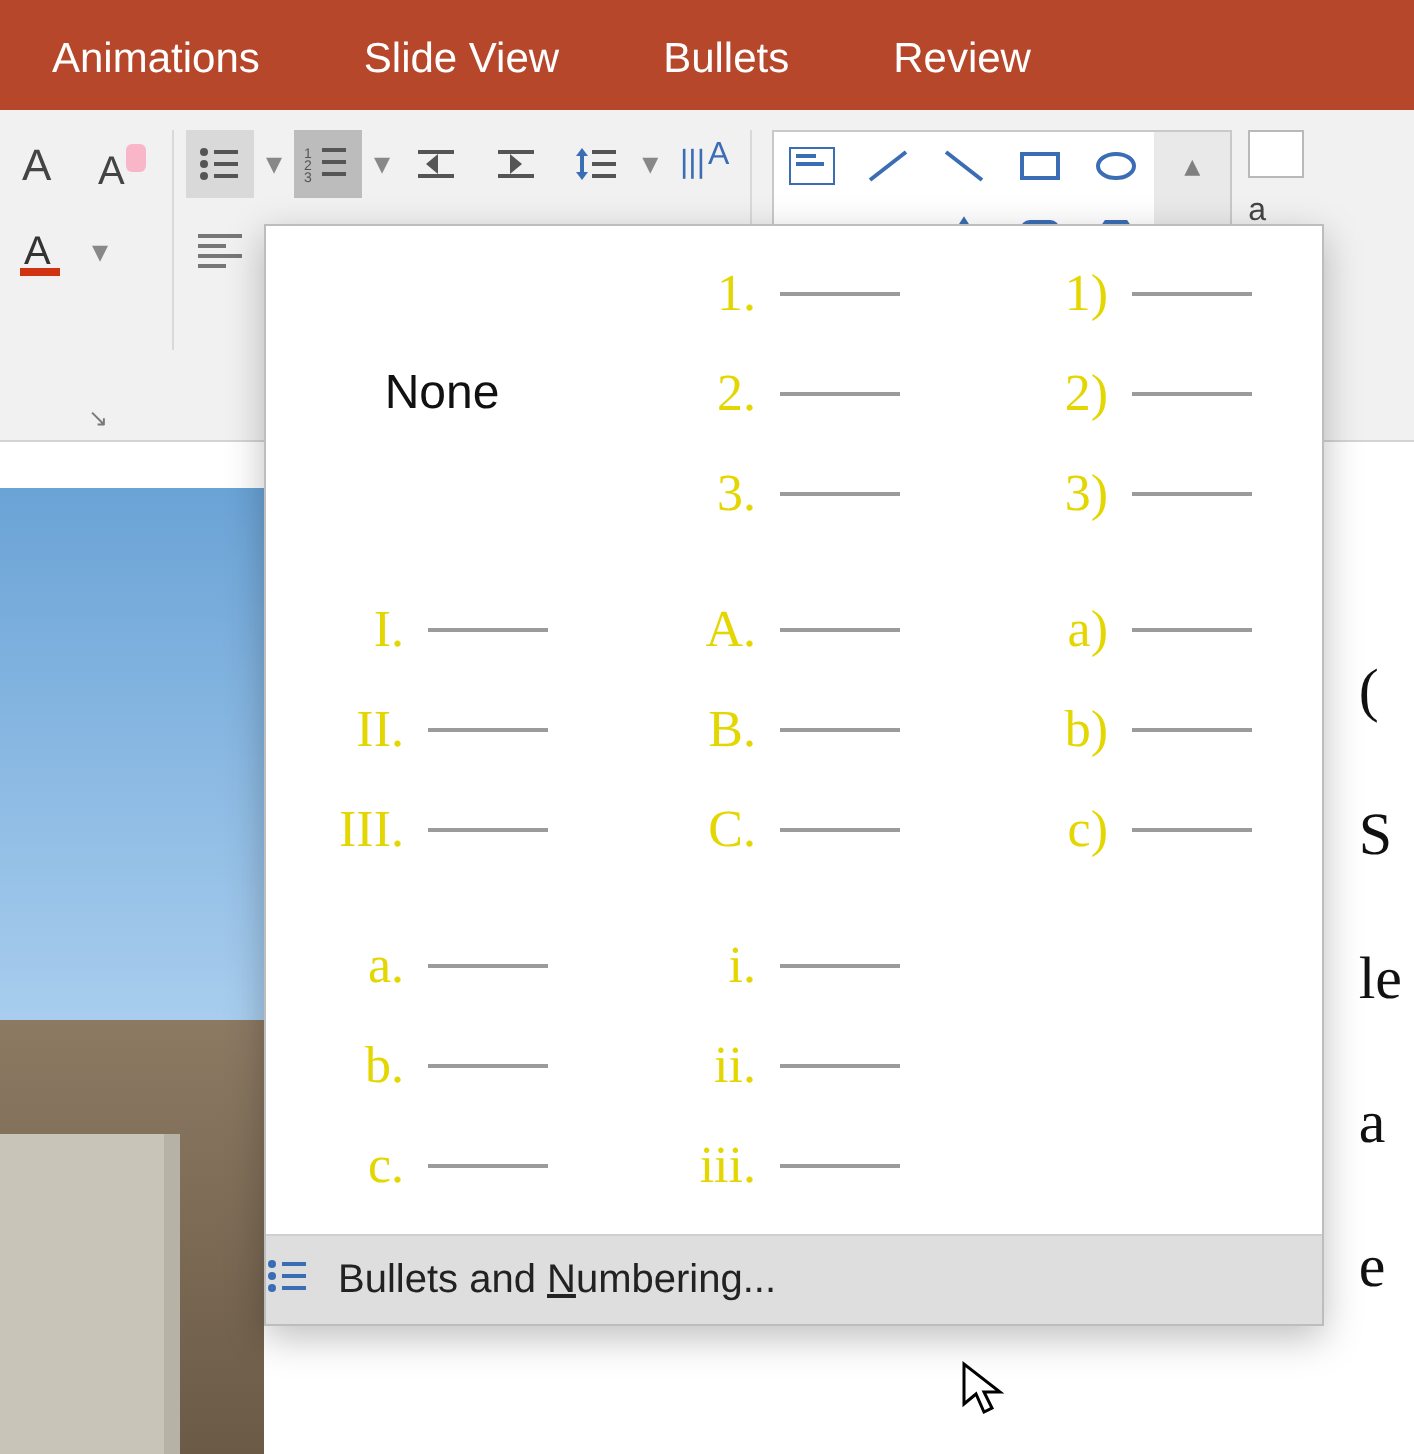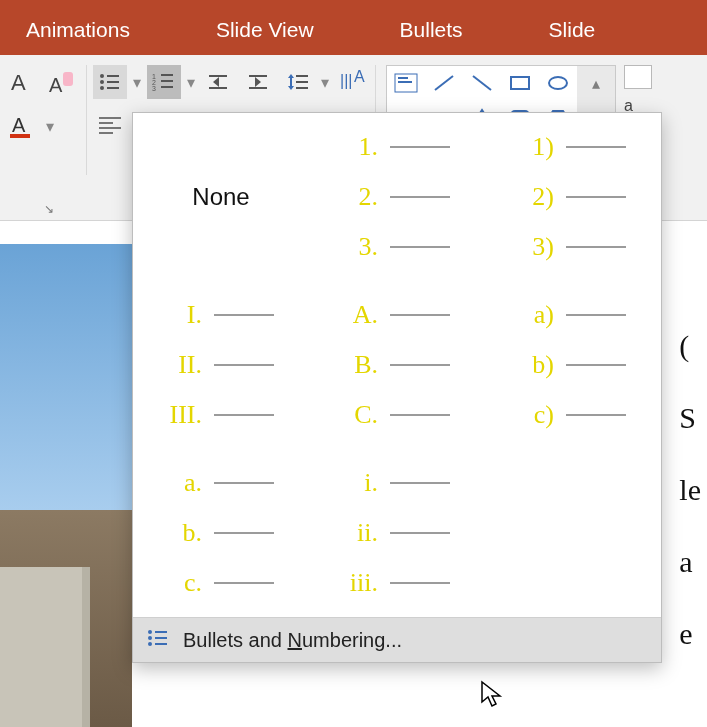--- a/index.html
+++ b/index.html
@@ -1,19 +1,19 @@
 <!DOCTYPE html>
 <html><head>
 <meta charset="utf-8">
 <style>
   html,body{margin:0;padding:0;font-family:"Segoe UI",Arial,sans-serif;background:#fff;width:707px;height:727px;overflow:hidden;}
   
   .topbar{height:5px;background:#b7472a;position:relative;}
   
-  .tabs{height:50px;background:#b7472a;display:flex;align-items:center;color:#fff;font-size:21px;gap:34px;}
+  .tabs{height:50px;background:#b7472a;display:flex;align-items:center;color:#fff;font-size:21px;}
   .tabs .tab{padding:0 26px;height:100%;display:flex;align-items:center;cursor:pointer;}
   
   .ribbon{height:155px;background:#f1f1f1;border-bottom:1px solid #d4d4d4;display:flex;align-items:flex-start;padding:10px 6px 0 6px;position:relative;}
   .rgroup{display:flex;flex-direction:column;gap:10px;}
   .row{display:flex;align-items:center;gap:6px;}
   .rbtn{height:34px;min-width:34px;display:flex;align-items:center;justify-content:center;cursor:pointer;color:#555;}
   .rbtn svg{display:block;}
   .sep{width:1px;height:110px;background:#d9d9d9;margin:0 6px;}
   .dialoglauncher{position:absolute;bottom:4px;left:44px;font-size:12px;color:#7a7a7a;}
   
@@ -29,40 +29,40 @@
   .righttext{position:absolute;right:6px;top:100px;font-family:Georgia,serif;font-size:30px;color:#111;line-height:72px;text-align:left;}
   
   .dropdown{position:absolute;left:132px;top:112px;width:528px;background:#fff;border:1px solid #bdbdbd;box-shadow:0 6px 18px rgba(0,0,0,.25);}
   .grid{display:grid;grid-template-columns:repeat(3,1fr);}
   .opt{height:168px;display:flex;align-items:center;justify-content:center;cursor:pointer;}
   .opt .stack{display:flex;flex-direction:column;gap:20px;}
   .opt .line{display:flex;align-items:center;gap:12px;}
   .opt .num{color:#e4d600;font-size:26px;font-family:Georgia,serif;min-width:34px;text-align:right;}
   .opt .dash{width:60px;height:2px;background:#9b9b9b;}
   .opt.none{font-size:24px;color:#111;}
-  .footer{height:44px;background:#dedede;display:flex;align-items:center;gap:14px;padding:0 14px;cursor:pointer;border-top:1px solid #cfcfcf;}
+  .footer{height:44px;background:#dedede;display:flex;align-items:center;gap:14px;padding:0 0;cursor:pointer;border-top:1px solid #cfcfcf;}
   .footer .flabel{font-size:20px;color:#222;}
   .footer .flabel u{text-decoration:underline;}
   .cursor{position:absolute;left:480px;top:680px;pointer-events:none;}
   .ficon{color:#3b6db5;}
   
   .ribright{display:flex;flex-direction:column;gap:8px;margin-left:8px;}
   .ribright .sq{width:26px;height:22px;border:1px solid #b9b9b9;background:#fff;}
   .smalltxt{font-size:16px;color:#444;}
 </style>
 </head>
 <body>
 
 <div class="topbar"></div>
 
 <div class="tabs">
   <div class="tab">Animations</div>
   <div class="tab">Slide View</div>
   <div class="tab">Bullets</div>
-  <div class="tab">Slide</div>
+  <div class="tab">Review</div>
 </div>
 
 <div class="ribbon">
   <div class="rgroup">
     <div class="row">
       <div class="rbtn">
         <svg width="28" height="28" viewBox="0 0 28 28">
             <text x="2" y="22" font-size="22" fill="#444">A</text>
           </svg>
       </div>

